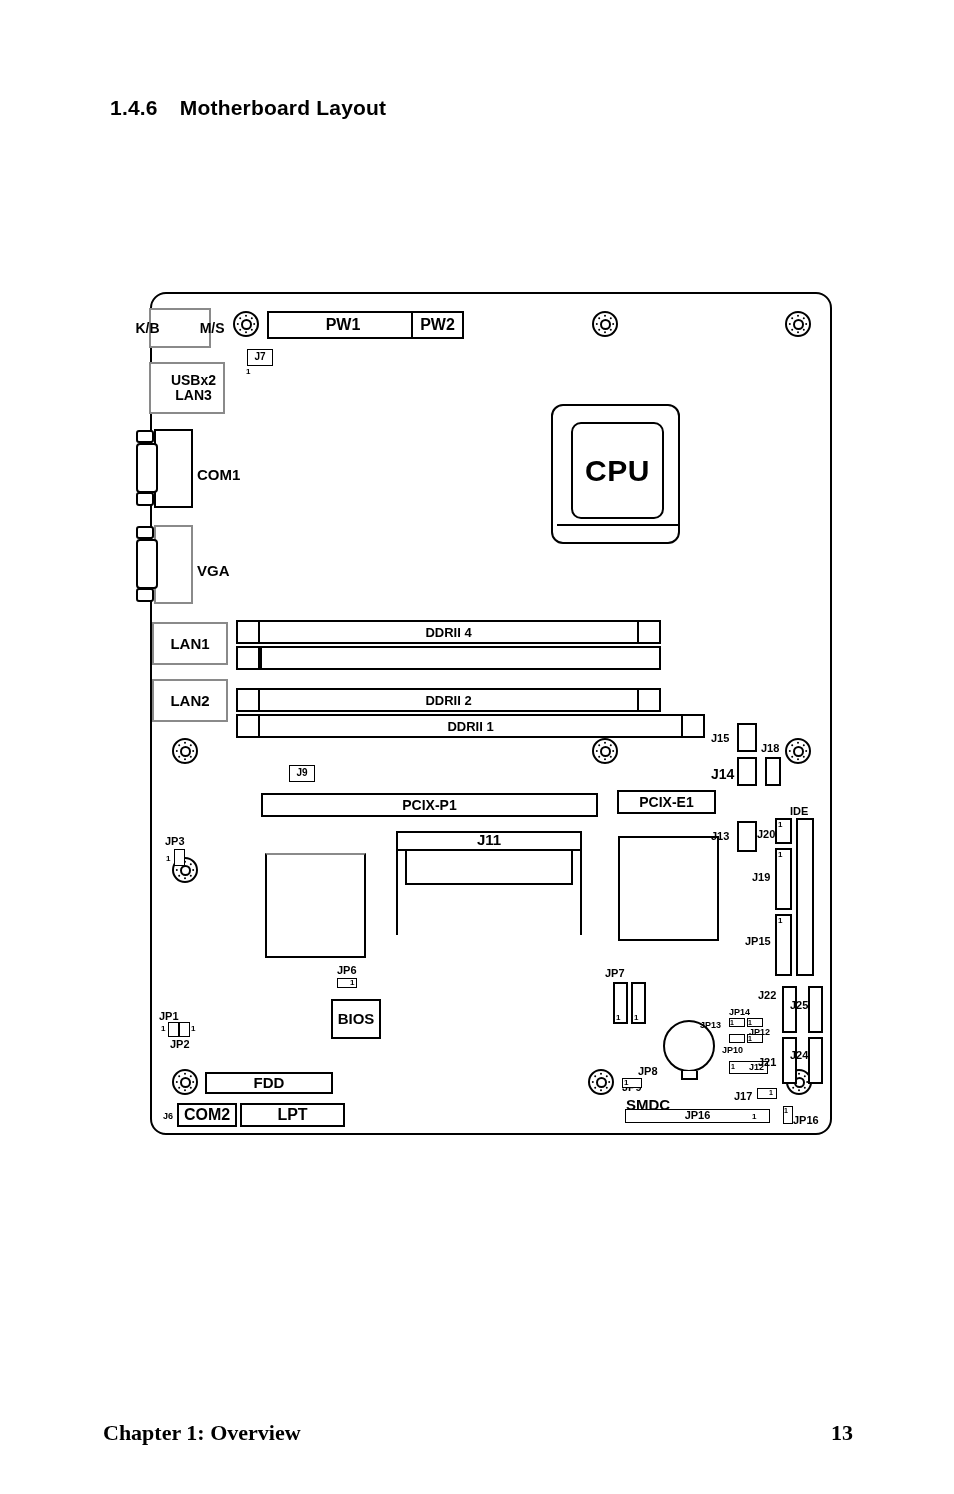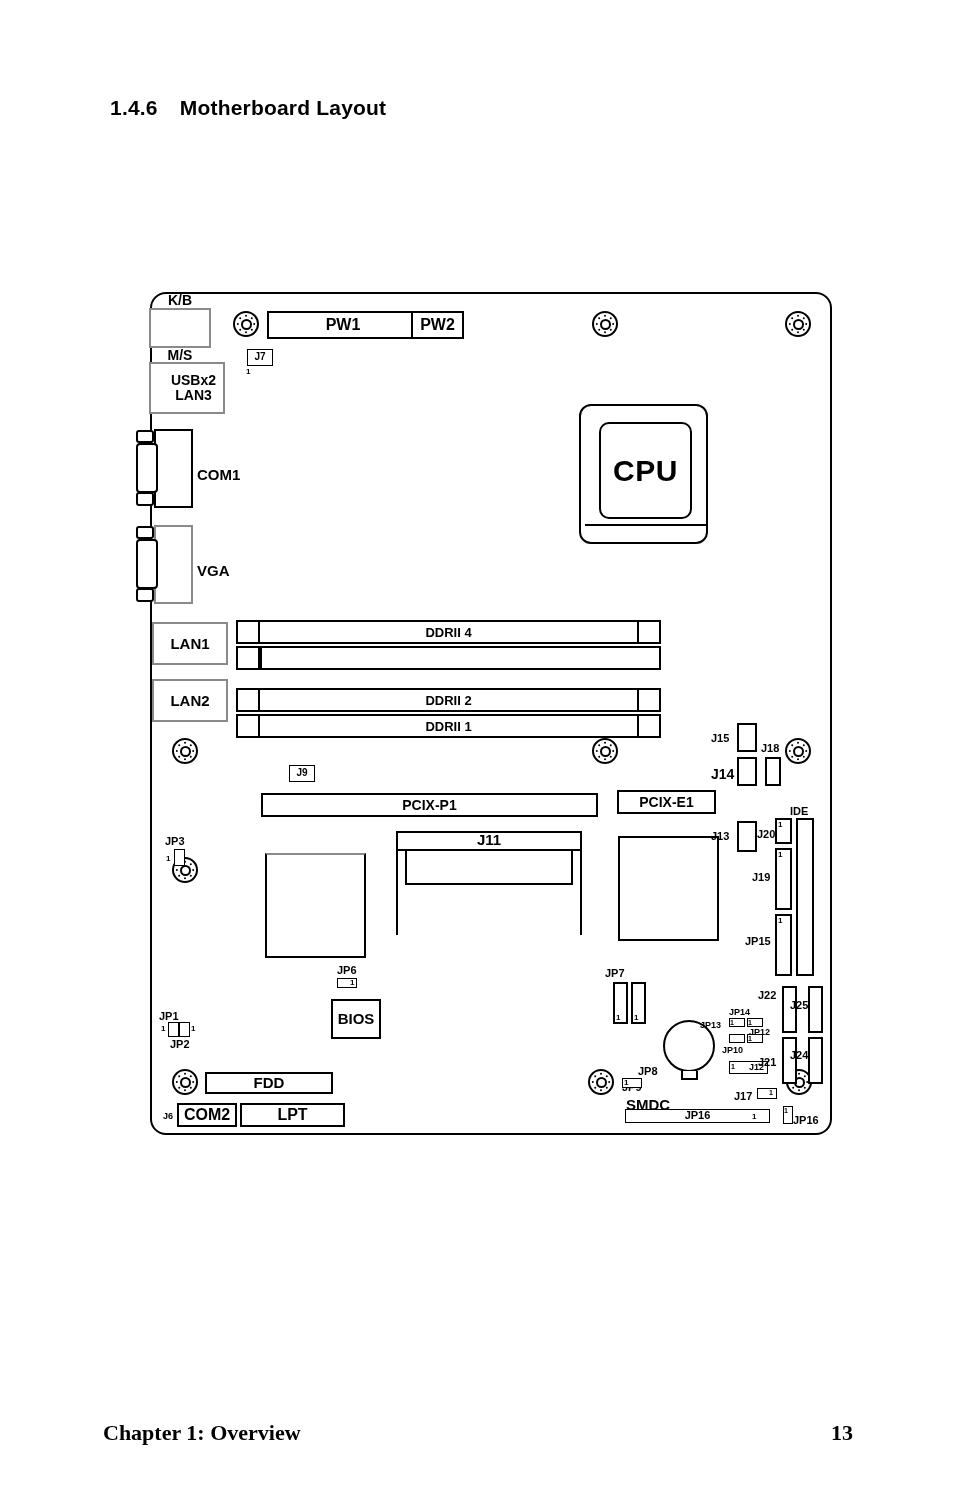--- a/index.html
+++ b/index.html
@@ -408,21 +408,21 @@
       <span class="dot" style="transform: translate(0px, -8.2px);"></span>
       <span class="dot" style="transform: translate(5.8px, -5.8px);"></span>
       <span class="dot" style="transform: translate(8.2px, 0px);"></span>
       <span class="dot" style="transform: translate(5.8px, 5.8px);"></span>
       <span class="dot" style="transform: translate(0px, 8.2px);"></span>
       <span class="dot" style="transform: translate(-5.8px, 5.8px);"></span>
       <span class="dot" style="transform: translate(-8.2px, 0px);"></span>
       <span class="dot" style="transform: translate(-5.8px, -5.8px);"></span>
     </div>
 
-  <div class="box grey part" style="left:149px;top:308px;width:62px;height:40px;font-size:14px;flex-direction:column;gap:40px;">
+  <div class="box grey part" style="left:149px;top:308px;width:62px;height:40px;font-size:14px;flex-direction:row;gap:40px;">
     <span>K/B</span>
     <span>M/S</span>
   </div>
 
   <div class="box grey part" style="left:149px;top:362px;width:76px;height:52px;font-size:14px;flex-direction:column;padding-left:13px;">
     <span>USBx2</span>
     <span>LAN3</span>
   </div>
 
   <div class="dsub-body" style="left:154px;top:429px;width:39px;height:79px;"></div>
@@ -450,21 +450,21 @@
   <div class="box part" style="left:411px;top:311px;width:53px;height:28px;font-size:16px;">
     <span>PW2</span>
   </div>
 
   <div class="box thin part" style="left:247px;top:349px;width:26px;height:17px;font-size:10px;">
     <span>J7</span>
   </div>
   <span class="pin1" style="left:246px;top:368px;">1</span>
 
 
-  <div id="cpu-socket" style="left:551px;top:404px;width:129px;height:140px;margin-left:28px;">
+  <div id="cpu-socket" style="left:551px;top:404px;width:129px;height:140px;">
     <div id="cpu-inner">
       <span>CPU</span>
     </div>
     <div id="cpu-lever"></div>
   </div>
 
   <div class="dimm" style="left:236px;top:620px;width:425px;height:24px;">
     <div class="cap"></div>
     <div class="mid">
         <span>DDRII 4</span>
@@ -475,21 +475,21 @@
     <div class="cap"></div>
     <div class="cap right"></div>
   </div>
   <div class="dimm" style="left:236px;top:688px;width:425px;height:24px;">
     <div class="cap"></div>
     <div class="mid">
         <span>DDRII 2</span>
       </div>
     <div class="cap right"></div>
   </div>
-  <div class="dimm" style="left:236px;top:714px;width:425px;height:24px;">
+  <div class="dimm" style="left:236px;top:714px;width:469px;height:24px;">
     <div class="cap"></div>
     <div class="mid">
         <span>DDRII 1</span>
       </div>
     <div class="cap right"></div>
   </div>
 
   <div class="hdr" style="left:737px;top:723px;width:20px;height:29px;"></div>
   <span class="lbl" style="left:711px;top:733px;font-size:11px;">J15</span>
 

